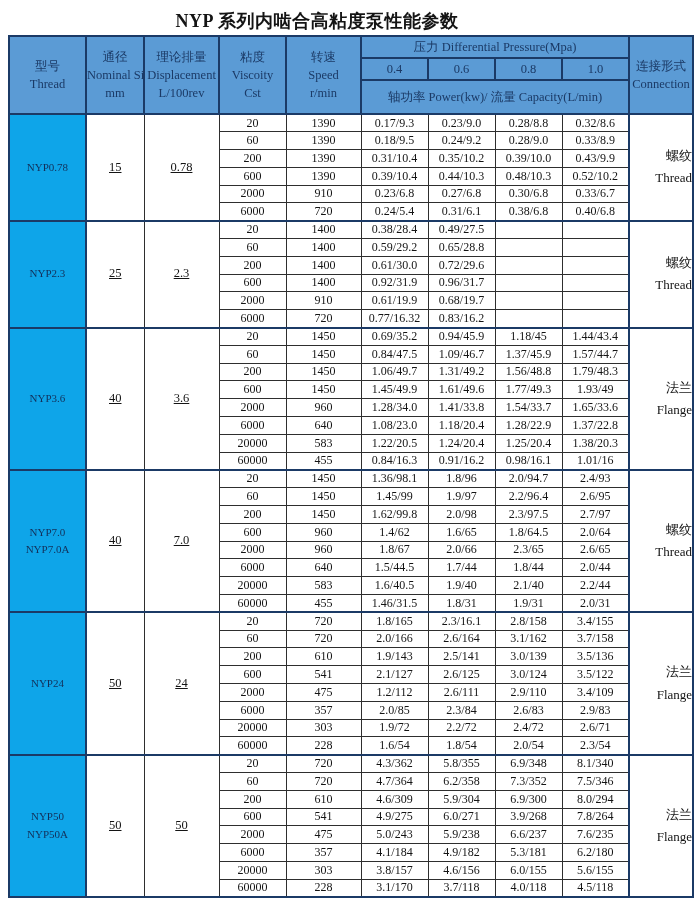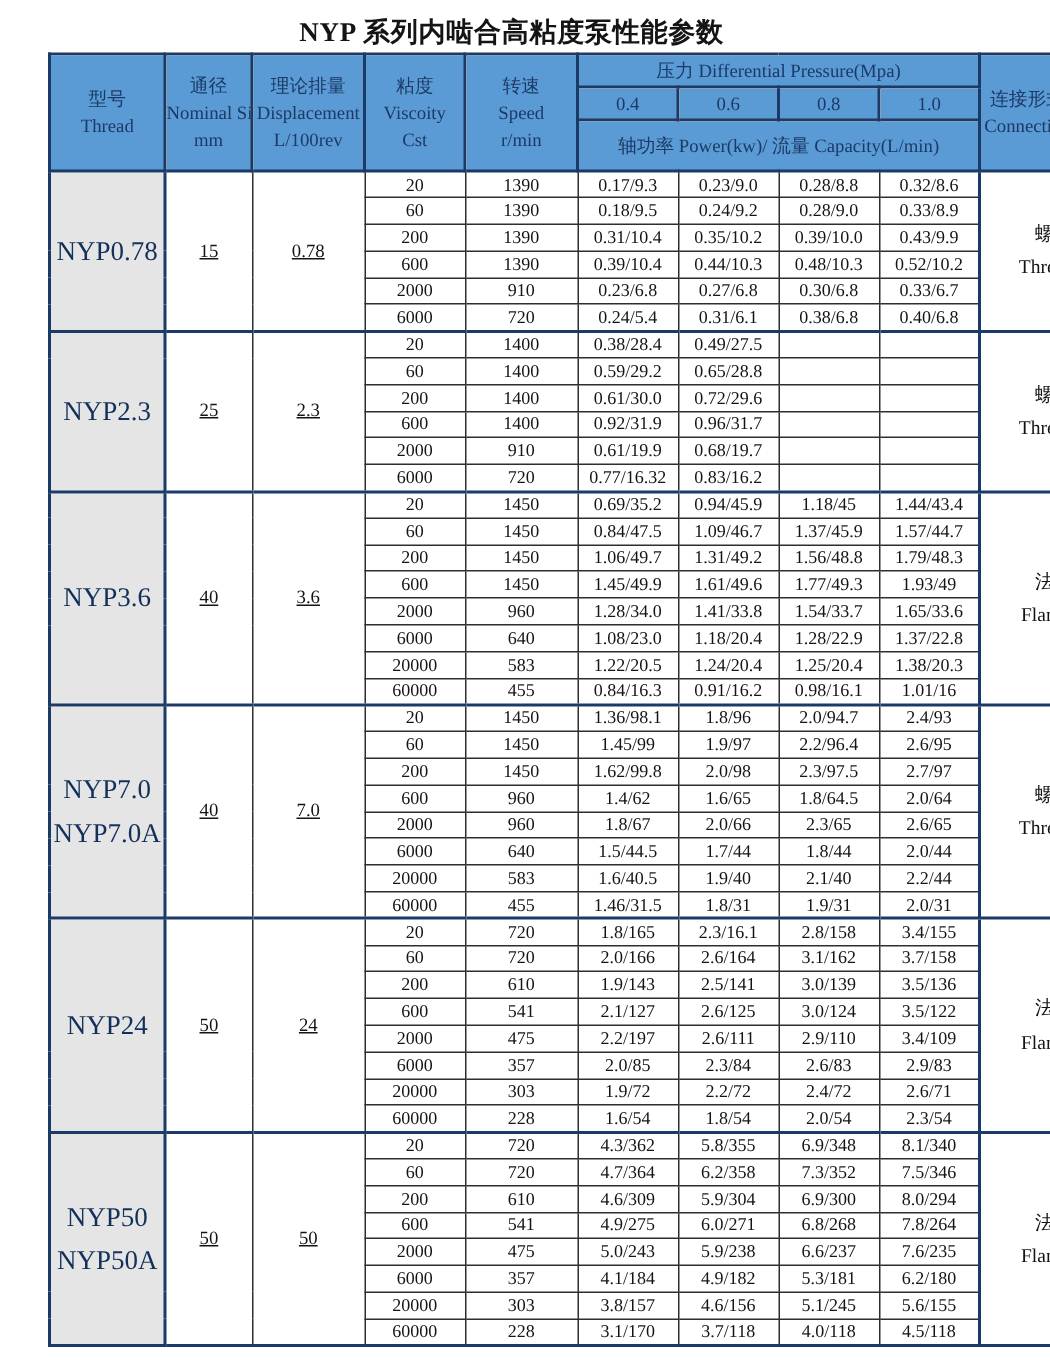--- a/index.html
+++ b/index.html
@@ -1,20 +1,20 @@
 <!DOCTYPE html>
 <html><head>
 <meta charset="utf-8">
 <style>
   html,body { margin:0; padding:0; background:#ffffff; }
   body {
     width:700px; height:908px; overflow:hidden;
     font-family:"Liberation Serif","DejaVu Serif",serif;
   }
-  .page { position:relative; width:634px; height:908px; background:#ffffff;margin-left:24px; }
+  .page { position:relative; width:634px; height:908px; background:#ffffff; }
   .page-title {
     margin:0; padding-top:9px;
     text-align:center; font-size:18px; font-weight:bold;
     color:#141414; letter-spacing:0.5px;
   }
   table.spec {
     position:absolute; left:8px; top:35px;
     width:684px; border-collapse:collapse; table-layout:fixed;
     border:2px solid #1b3a66;
   }
@@ -28,22 +28,22 @@
     border:2px solid #1b3a66;
     font-weight:normal; font-size:12.5px; line-height:1.45;
   }
   .spec thead tr:nth-child(1) { height:22px; }
   .spec thead tr:nth-child(2) { height:22px; }
   .spec thead tr:nth-child(3) { height:34px; }
   .spec tbody tr { height:17.8px; }
   .spec tbody td { font-size:12px; color:#141414; line-height:1.1; }
   .spec tbody td.big-cell { font-size:12.5px;text-decoration:underline; }
   .spec tbody td.model-cell {
-    background:#e5e5e5; color:#13305a;
-    border:2px solid #1b3a66; font-size:18px; line-height:1.6;
+    background:#0ea5e9; color:#13305a;
+    border:2px solid #1b3a66; font-size:11px; line-height:1.6;
   }
   .spec tbody td.conn-cell {
     border-left:2px solid #1b3a66; border-right:2px solid #1b3a66;
     font-size:13px; line-height:1.7;text-align:right;
   }
   .spec tbody tr.block-first td { border-top:2px solid #1b3a66; }
 </style>
 </head>
 <body>
 
@@ -824,21 +824,21 @@
           </td>
         </tr>
         <tr>
           <td>
             <div>2000</div>
           </td>
           <td>
             <div>475</div>
           </td>
           <td>
-            <div>2.2/197</div>
+            <div>1.2/112</div>
           </td>
           <td>
             <div>2.6/111</div>
           </td>
           <td>
             <div>2.9/110</div>
           </td>
           <td>
             <div>3.4/109</div>
           </td>
@@ -984,21 +984,21 @@
           <td>
             <div>541</div>
           </td>
           <td>
             <div>4.9/275</div>
           </td>
           <td>
             <div>6.0/271</div>
           </td>
           <td>
-            <div>6.8/268</div>
+            <div>3.9/268</div>
           </td>
           <td>
             <div>7.8/264</div>
           </td>
         </tr>
         <tr>
           <td>
             <div>2000</div>
           </td>
           <td>
@@ -1044,21 +1044,21 @@
           <td>
             <div>303</div>
           </td>
           <td>
             <div>3.8/157</div>
           </td>
           <td>
             <div>4.6/156</div>
           </td>
           <td>
-            <div>5.1/245</div>
+            <div>6.0/155</div>
           </td>
           <td>
             <div>5.6/155</div>
           </td>
         </tr>
         <tr>
           <td>
             <div>60000</div>
           </td>
           <td>

